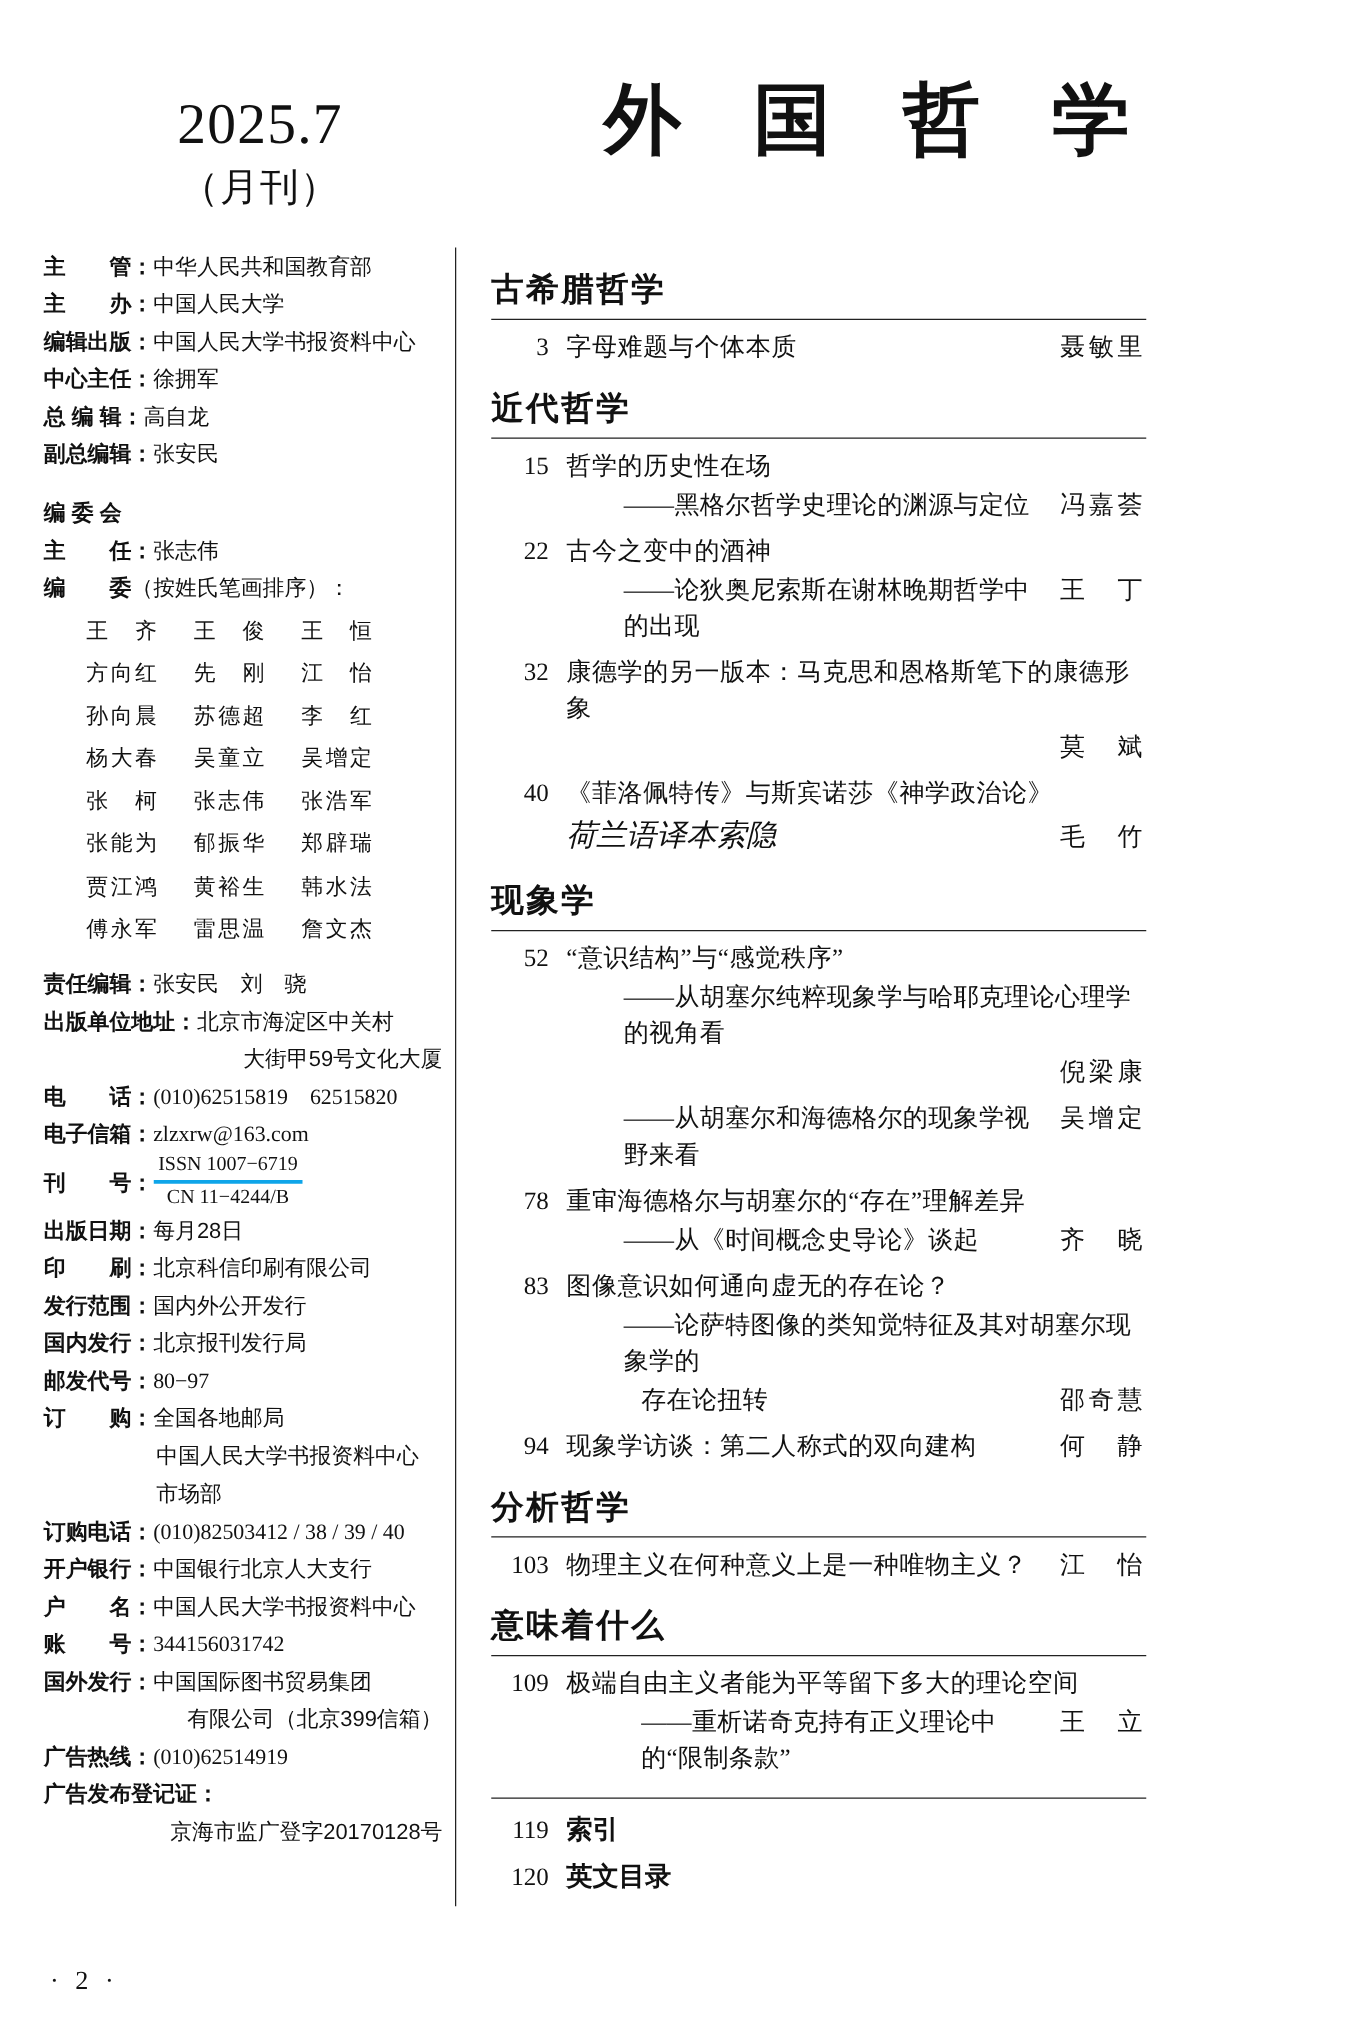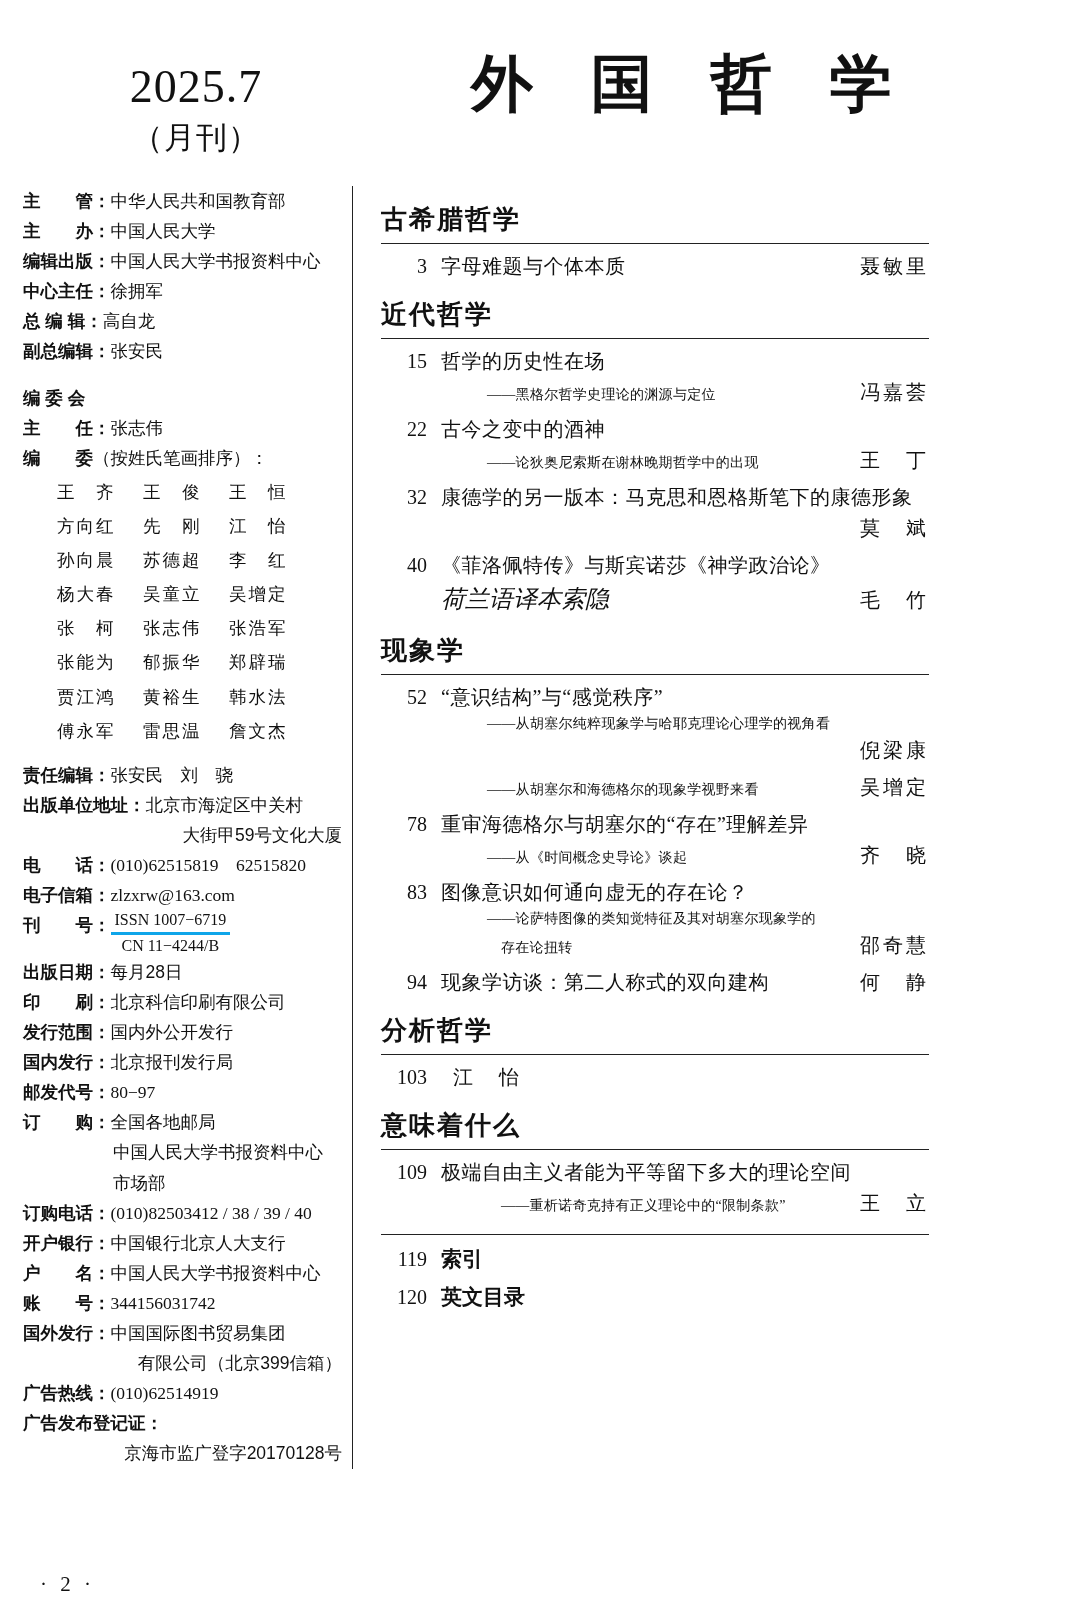--- a/index.html
+++ b/index.html
@@ -13,21 +13,21 @@
     font-family: "Liberation Serif", "DejaVu Serif", serif;
     color: #111;
     position: relative;
     overflow: hidden;
   }
   .page {
     position: relative;
     width: 952px;
     height: 1623px;
     box-sizing: border-box;
-    padding: 1px;
+    padding: 13px;
   }
 
   
   .masthead {
     position: relative;
     height: 185px;
   }
   .issue-block {
     position: absolute;
     left: 80px;
@@ -74,21 +74,21 @@
   }
   .col-right {
     flex: 1;
     box-sizing: border-box;
     padding-left: 28px;
   }
 
   
   .info-row {
     display: flex;
-    align-items: flex-start;
+    align-items: center;
     white-space: nowrap;
   }
   .info-label {
     display: inline-block;
     flex: 0 0 auto;
     font-weight: bold;
     letter-spacing: 0px;
   }
   .info-value {
     flex: 1 1 auto;
@@ -175,21 +175,21 @@
     align-items: baseline;
     margin-top: 2px;
   }
   .sub-indent {
     width: 106px;
     flex: 0 0 106px;
   }
   .sub-indent.wide { width: 120px; flex: 0 0 120px; }
   .sub-text {
     flex: 1 1 auto;
-    font-size: 14px;
+    font-size: 20px;
     letter-spacing: 0.3px;
   }
   .cont-row {
     display: flex;
     align-items: baseline;
     margin-top: 2px;
   }
   .cont-indent { width: 60px; flex: 0 0 60px; }
   .cont-text { flex: 1 1 auto; font-size: 24px; font-style: italic; }
 
@@ -542,20 +542,21 @@
           <span class="title-text">现象学访谈：第二人称式的双向建构</span>
           <span class="author">何　静</span>
         </div>
       </div>
 
       <div class="section-head">分析哲学</div>
       <hr class="rule">
       <div class="entry">
         <div class="entry-main">
           <span class="page-no">103</span>
+          <span class="title-text">物理主义在何种意义上是一种唯物主义？</span>
           <span class="author">江　怡</span>
         </div>
       </div>
 
       <div class="section-head">意味着什么</div>
       <hr class="rule">
       <div class="entry">
         <div class="entry-main">
           <span class="page-no">109</span>
           <span class="title-text">极端自由主义者能为平等留下多大的理论空间</span>

